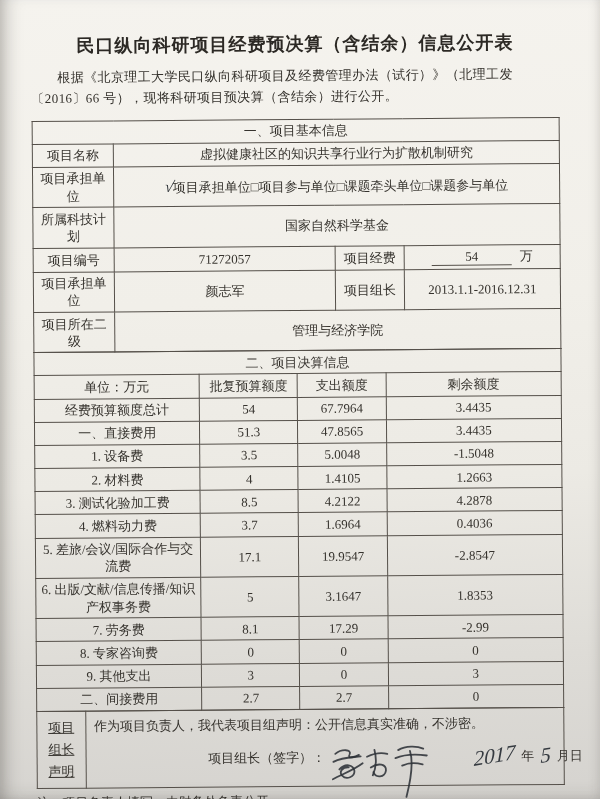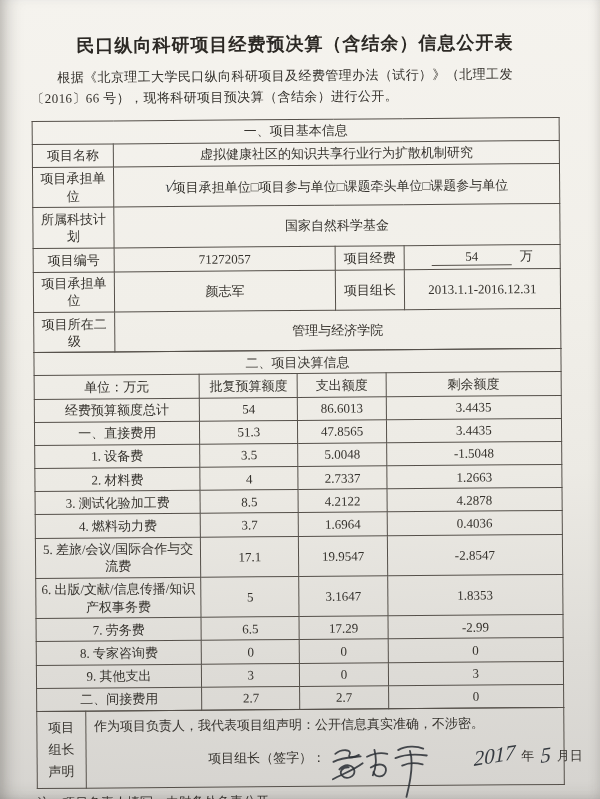--- a/index.html
+++ b/index.html
@@ -19,21 +19,21 @@
   table.t + table.t{margin-top:-1px;}
   .t td,.t th{border:1px solid #55504a;font-size:13px;font-weight:normal;
     padding:2.5px 4px;text-align:center;vertical-align:middle;line-height:1.32;color:#36332e;}
   .sec{text-align:left;font-weight:bold;font-family:"Liberation Sans",sans-serif;
     font-size:13.5px;padding:2.5px 6px;color:#2c2925;}
   .left{text-align:left;padding-left:7px;}
   .check{display:inline-block;font-size:16px;font-weight:bold;color:#2e3237;
     transform:rotate(6deg) skewX(-8deg);margin-right:-1px;}
   .uline{display:inline-block;min-width:72px;border-bottom:1px solid #55504a;
     text-align:center;padding:0 4px;margin-right:8px;}
-  .decl-lbl div{line-height:1.7;}
+  .decl-lbl div{line-height:1.7;text-decoration:underline;}
   .statement{display:block;text-align:left;padding:4px 4px 0 4px;font-size:13px;}
   .sign-line{display:flex;align-items:center;height:48px;padding:0 16px 2px 0;position:relative;}
   .sign-label{margin-left:118px;font-size:13px;white-space:nowrap;}
   .sig{width:118px;height:46px;overflow:visible;margin:-4px 0 -18px 4px;transform:rotate(-3deg);flex:none;}
   .sig path{fill:none;stroke:#2e3238;stroke-width:2.3;stroke-linecap:round;stroke-opacity:.88;}
   .hand{display:inline-block;font-style:italic;color:#353a40;font-size:21px;
     transform:rotate(-9deg) skewX(-10deg);line-height:1;}
   .hand-year{margin-left:26px;margin-right:6px;}
   .hand-month{margin:0 6px;}
   .unit{font-size:13px;}
@@ -104,39 +104,39 @@
       </tr>
       <tr>
         <th>单位：万元</th>
         <th>批复预算额度</th>
         <th>支出额度</th>
         <th>剩余额度</th>
       </tr>
       <tr>
         <td>经费预算额度总计</td>
         <td>54</td>
-        <td>86.6013</td>
+        <td>67.7964</td>
         <td>3.4435</td>
       </tr>
       <tr>
         <td class="left">一、直接费用</td>
         <td>51.3</td>
         <td>47.8565</td>
         <td>3.4435</td>
       </tr>
       <tr>
         <td class="left">1. 设备费</td>
         <td>3.5</td>
         <td>5.0048</td>
         <td>-1.5048</td>
       </tr>
       <tr>
         <td class="left">2. 材料费</td>
         <td>4</td>
-        <td>2.7337</td>
+        <td>1.4105</td>
         <td>1.2663</td>
       </tr>
       <tr>
         <td class="left">3. 测试化验加工费</td>
         <td>8.5</td>
         <td>4.2122</td>
         <td>4.2878</td>
       </tr>
       <tr>
         <td class="left">4. 燃料动力费</td>
@@ -151,21 +151,21 @@
         <td>-2.8547</td>
       </tr>
       <tr>
         <td class="left">6. 出版/文献/信息传播/知识产权事务费</td>
         <td>5</td>
         <td>3.1647</td>
         <td>1.8353</td>
       </tr>
       <tr>
         <td class="left">7. 劳务费</td>
-        <td>6.5</td>
+        <td>8.1</td>
         <td>17.29</td>
         <td>-2.99</td>
       </tr>
       <tr>
         <td class="left">8. 专家咨询费</td>
         <td>0</td>
         <td>0</td>
         <td>0</td>
       </tr>
       <tr>

